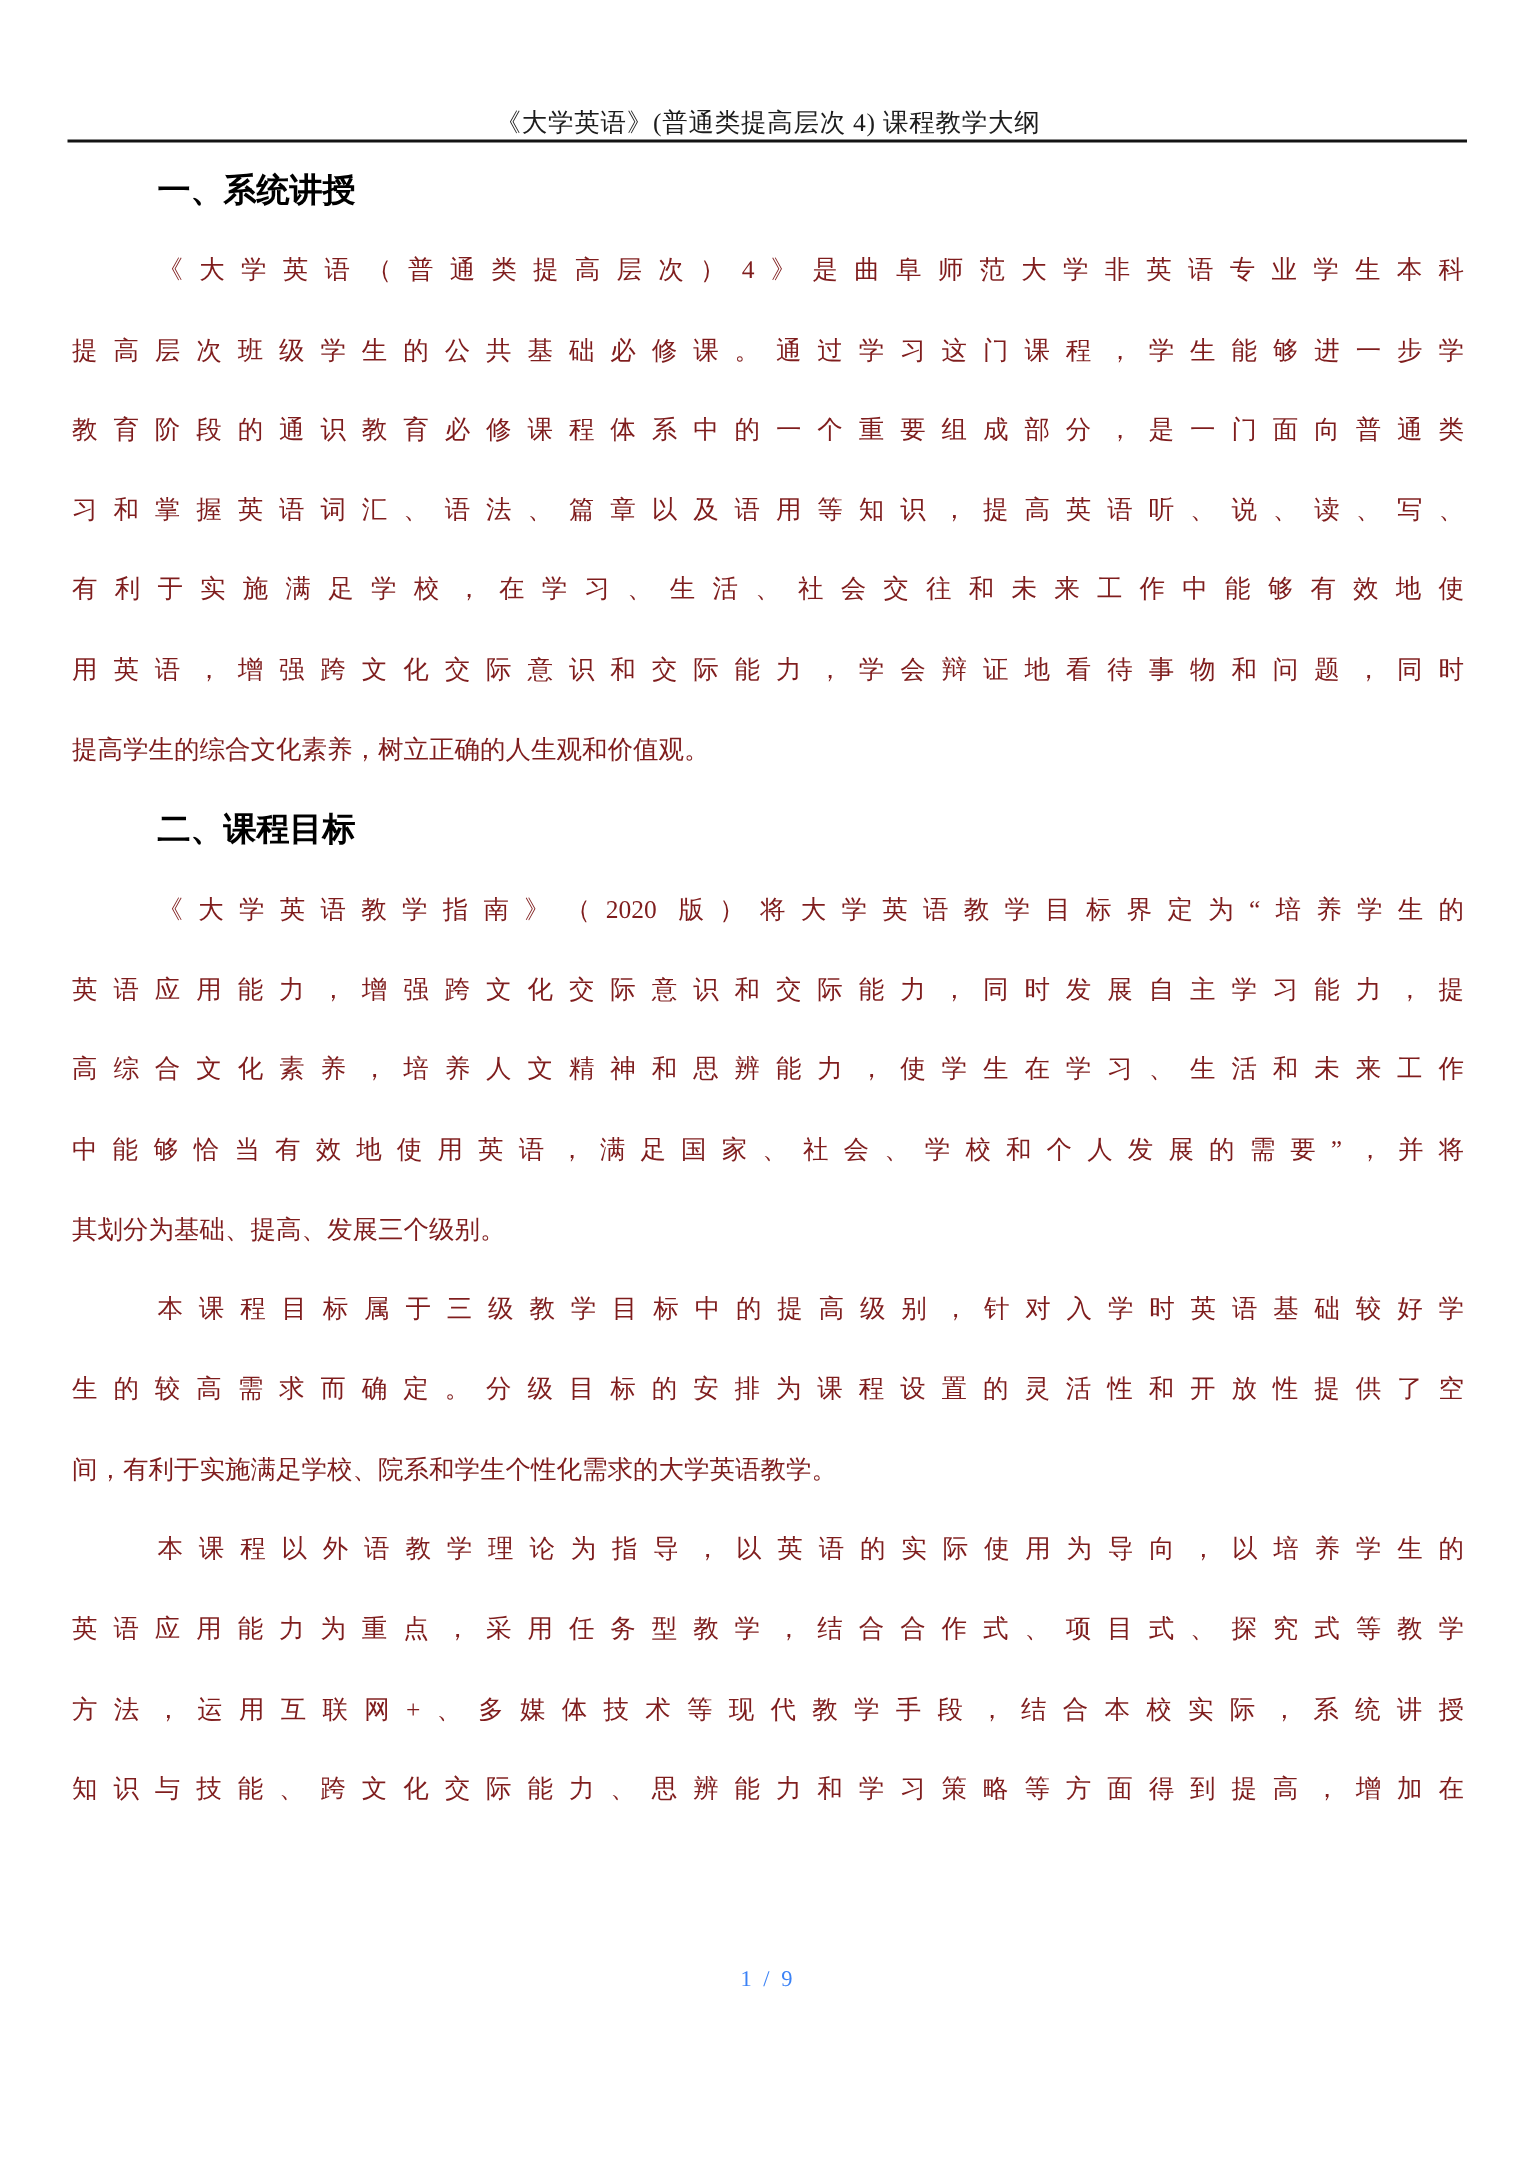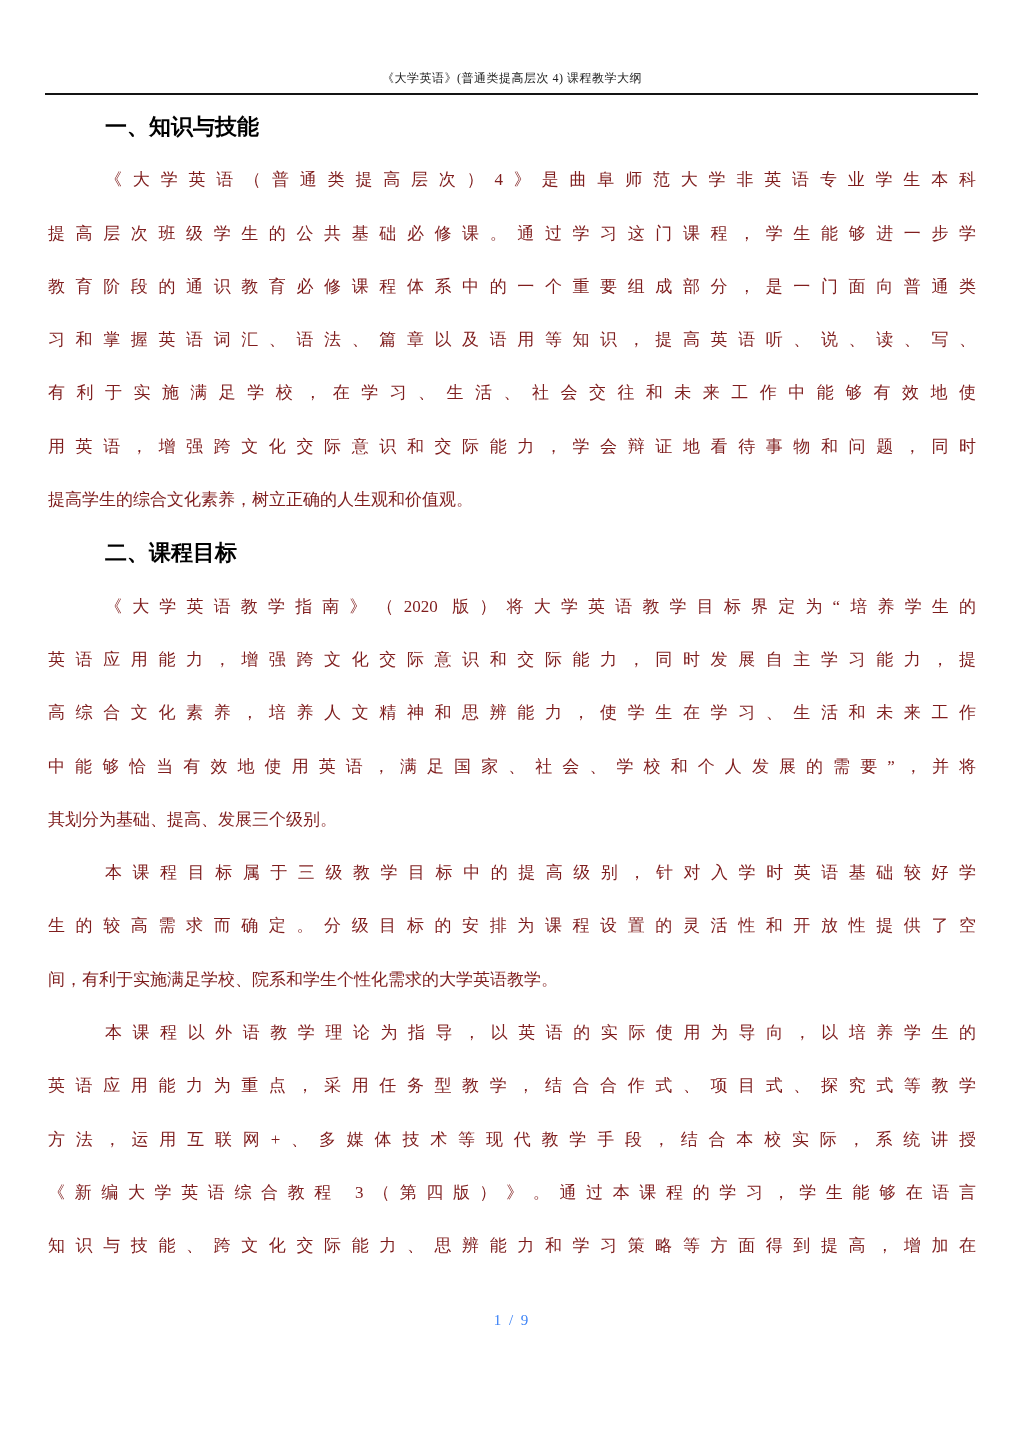--- a/index.html
+++ b/index.html
@@ -11,21 +11,21 @@
     color: #000000;
     font-family: "Liberation Serif", serif;
     overflow: hidden;
   }
   .page-header {
     position: absolute;
     top: 70px;
     left: 0;
     width: 100%;
     text-align: center;
-    font-size: 12px;
+    font-size: 17px;
     color: #1c1c1c;
     letter-spacing: 0.5px;
   }
   .header-rule {
     position: absolute;
     top: 93px;
     left: 45px;
     width: 933px;
     height: 2px;
     background: #141414;
@@ -68,38 +68,37 @@
 </style>
 </head>
 <body>
 
 <div class="page">
   <div class="page-header">《大学英语》(普通类提高层次 4) 课程教学大纲</div>
   <div class="header-rule"></div>
 
   <div class="content">
 
-  <div class="heading">一、知识与技能</div>
+  <div class="heading">一、系统讲授</div>
       <div class="line first">《大学英语（普通类提高层次）4》是曲阜师范大学非英语专业学生本科</div>
       <div class="line">提高层次班级学生的公共基础必修课。通过学习这门课程，学生能够进一步学</div>
       <div class="line">教育阶段的通识教育必修课程体系中的一个重要组成部分，是一门面向普通类</div>
       <div class="line">习和掌握英语词汇、语法、篇章以及语用等知识，提高英语听、说、读、写、</div>
       <div class="line">有利于实施满足学校，在学习、生活、社会交往和未来工作中能够有效地使</div>
       <div class="line">用英语，增强跨文化交际意识和交际能力，学会辩证地看待事物和问题，同时</div>
       <div class="line plain">提高学生的综合文化素养，树立正确的人生观和价值观。</div>
       <div class="heading">二、课程目标</div>
       <div class="line first">《大学英语教学指南》（2020 版）将大学英语教学目标界定为“培养学生的</div>
       <div class="line">英语应用能力，增强跨文化交际意识和交际能力，同时发展自主学习能力，提</div>
       <div class="line">高综合文化素养，培养人文精神和思辨能力，使学生在学习、生活和未来工作</div>
       <div class="line">中能够恰当有效地使用英语，满足国家、社会、学校和个人发展的需要”，并将</div>
       <div class="line plain">其划分为基础、提高、发展三个级别。</div>
       <div class="line first">本课程目标属于三级教学目标中的提高级别，针对入学时英语基础较好学</div>
       <div class="line">生的较高需求而确定。分级目标的安排为课程设置的灵活性和开放性提供了空</div>
       <div class="line plain">间，有利于实施满足学校、院系和学生个性化需求的大学英语教学。</div>
       <div class="line first">本课程以外语教学理论为指导，以英语的实际使用为导向，以培养学生的</div>
       <div class="line">英语应用能力为重点，采用任务型教学，结合合作式、项目式、探究式等教学</div>
       <div class="line">方法，运用互联网+、多媒体技术等现代教学手段，结合本校实际，系统讲授</div>
-      <div class="line">《新编大学英语综合教程 3（第四版）》。通过本课程的学习，学生能够在语言</div>
       <div class="line">知识与技能、跨文化交际能力、思辨能力和学习策略等方面得到提高，增加在</div>
     </div>
 
   <div class="page-footer">1 / 9</div>
 </div>
 
 </body></html>

